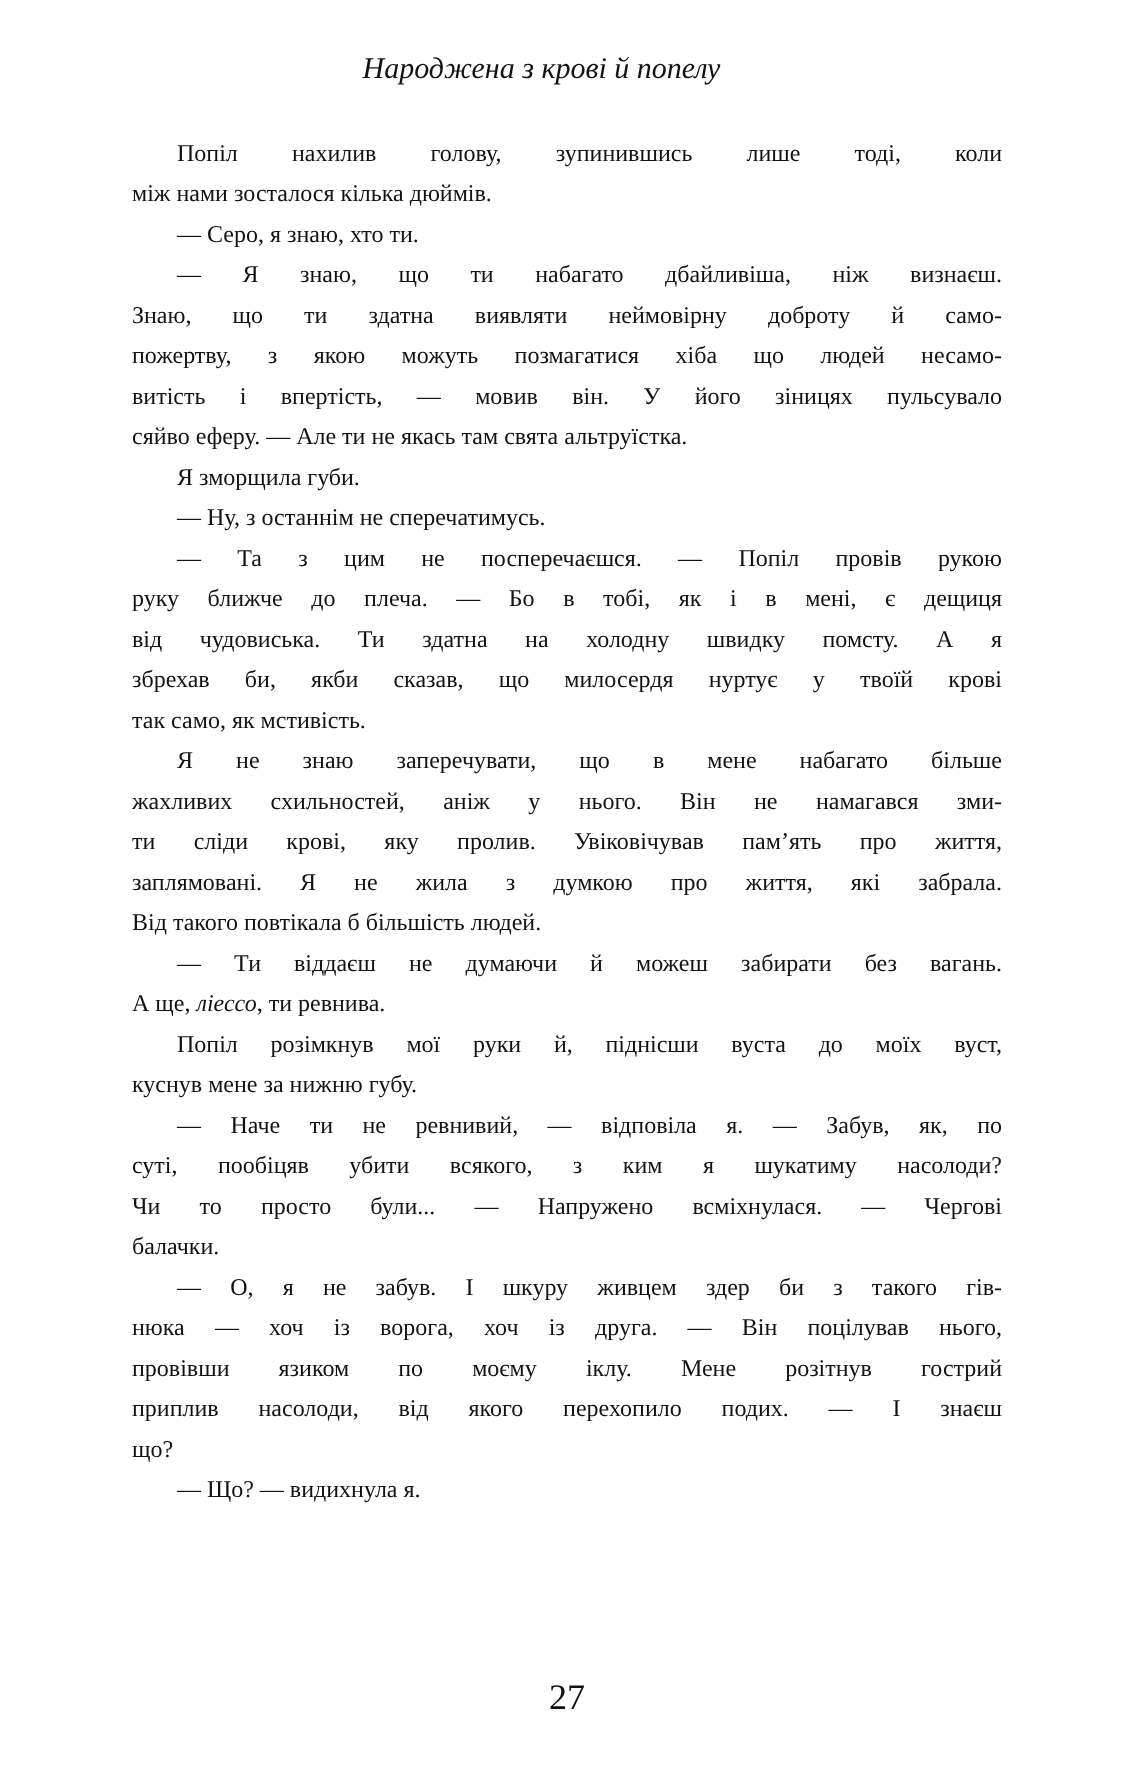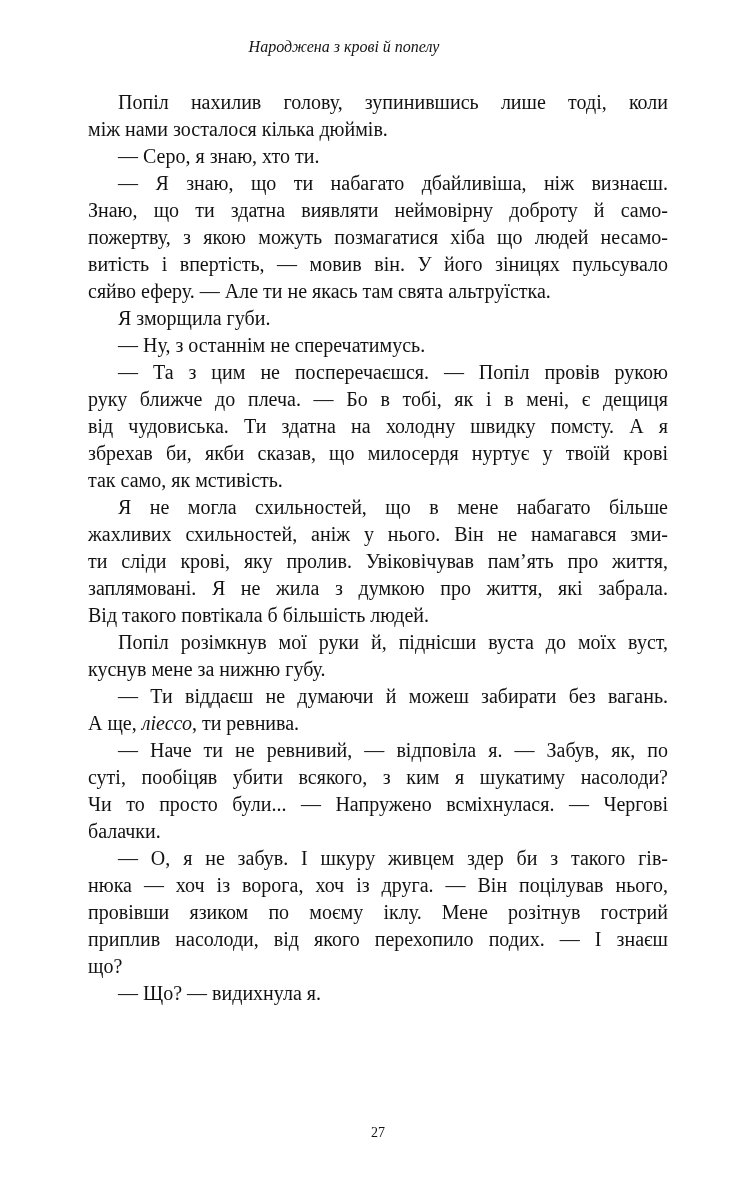--- a/index.html
+++ b/index.html
@@ -10,52 +10,52 @@
     overflow: hidden;
     font-family: "Liberation Serif", "DejaVu Serif", serif;
   }
   .page {
     position: absolute;
     inset: 0;
   }
   .running-header {
     position: absolute;
     top: 36px;
-    left: 0;
+    left: 17px;
     width: 688px;
     text-align: center;
     font-style: italic;
-    font-size: 16px;
+    font-size: 20px;
     line-height: 21px;
   }
   .text-block {
     position: absolute;
     top: 89px;
     left: 88px;
     width: 580px;
   }
   .paragraph { margin: 0; padding: 0; }
   .line {
-    font-size: 20px;
+    font-size: 16px;
     height: 27px;
     line-height: 27px;
     text-align: justify;
     text-align-last: justify;
     white-space: nowrap;
   }
   .line.para-start { text-indent: 30px; }
   .line.para-end   { text-align-last: left; }
   .line i { font-style: italic; }
   .page-number {
     position: absolute;
     top: 1119px;
     left: 0;
     width: 756px;
     text-align: center;
-    font-size: 14px;
+    font-size: 24px;
     line-height: 27px;
   }
 </style>
 </head>
 <body style="background: rgb(255, 255, 255); color: rgb(18, 18, 18);">
 
 <div class="page">
   <div class="running-header">Народжена з крові й попелу</div>
 
   <div class="text-block">
@@ -80,33 +80,33 @@
         <div class="line para-start para-end"><span>— Ну, з останнім не сперечатимусь.</span></div>
       </div>
       <div class="paragraph">
         <div class="line para-start"><span>— Та з цим не посперечаєшся. — Попіл провів рукою</span></div>
         <div class="line"><span>руку ближче до плеча. — Бо в тобі, як і в мені, є дещиця</span></div>
         <div class="line"><span>від чудовиська. Ти здатна на холодну швидку помсту. А я</span></div>
         <div class="line"><span>збрехав би, якби сказав, що милосердя нуртує у твоїй крові</span></div>
         <div class="line para-end"><span>так само, як мстивість.</span></div>
       </div>
       <div class="paragraph">
-        <div class="line para-start"><span>Я не могла схильностей, що в мене набагато більше</span></div>
+        <div class="line para-start"><span>Я не знаю заперечувати, що в мене набагато більше</span></div>
         <div class="line"><span>жахливих схильностей, аніж у нього. Він не намагався зми-</span></div>
         <div class="line"><span>ти сліди крові, яку пролив. Увіковічував пам’ять про життя,</span></div>
         <div class="line"><span>заплямовані. Я не жила з думкою про життя, які забрала.</span></div>
         <div class="line para-end"><span>Від такого повтікала б більшість людей.</span></div>
       </div>
       <div class="paragraph">
+        <div class="line para-start"><span>— Ти віддаєш не думаючи й можеш забирати без вагань.</span></div>
+        <div class="line para-end"><span>А ще, </span><i>ліессо</i><span>, ти ревнива.</span></div>
+      </div>
+      <div class="paragraph">
         <div class="line para-start"><span>Попіл розімкнув мої руки й, піднісши вуста до моїх вуст,</span></div>
         <div class="line para-end"><span>куснув мене за нижню губу.</span></div>
-      </div>
-      <div class="paragraph">
-        <div class="line para-start"><span>— Ти віддаєш не думаючи й можеш забирати без вагань.</span></div>
-        <div class="line para-end"><span>А ще, </span><i>ліессо</i><span>, ти ревнива.</span></div>
       </div>
       <div class="paragraph">
         <div class="line para-start"><span>— Наче ти не ревнивий, — відповіла я. — Забув, як, по</span></div>
         <div class="line"><span>суті, пообіцяв убити всякого, з ким я шукатиму насолоди?</span></div>
         <div class="line"><span>Чи то просто були... — Напружено всміхнулася. — Чергові</span></div>
         <div class="line para-end"><span>балачки.</span></div>
       </div>
       <div class="paragraph">
         <div class="line para-start"><span>— О, я не забув. І шкуру живцем здер би з такого гів-</span></div>
         <div class="line"><span>нюка — хоч із ворога, хоч із друга. — Він поцілував нього,</span></div>

